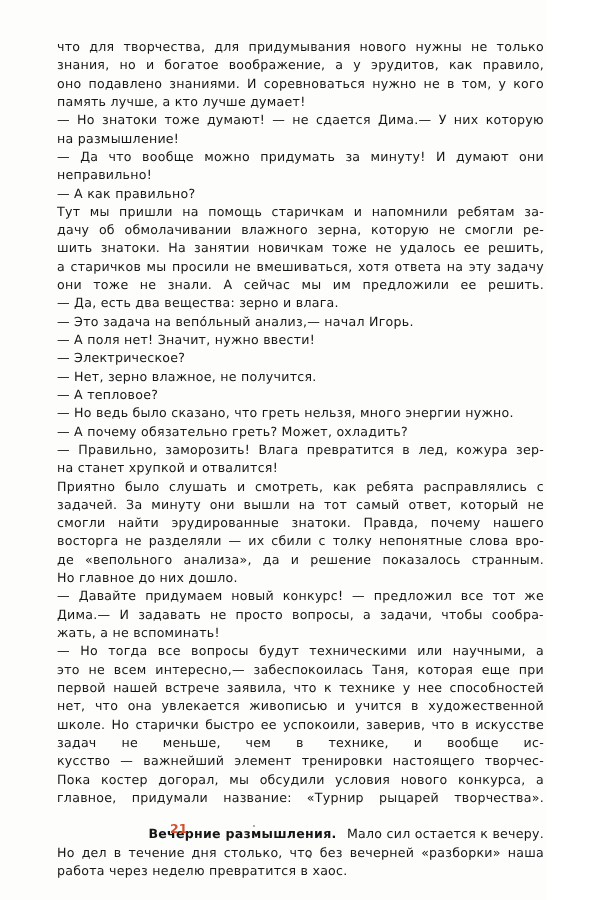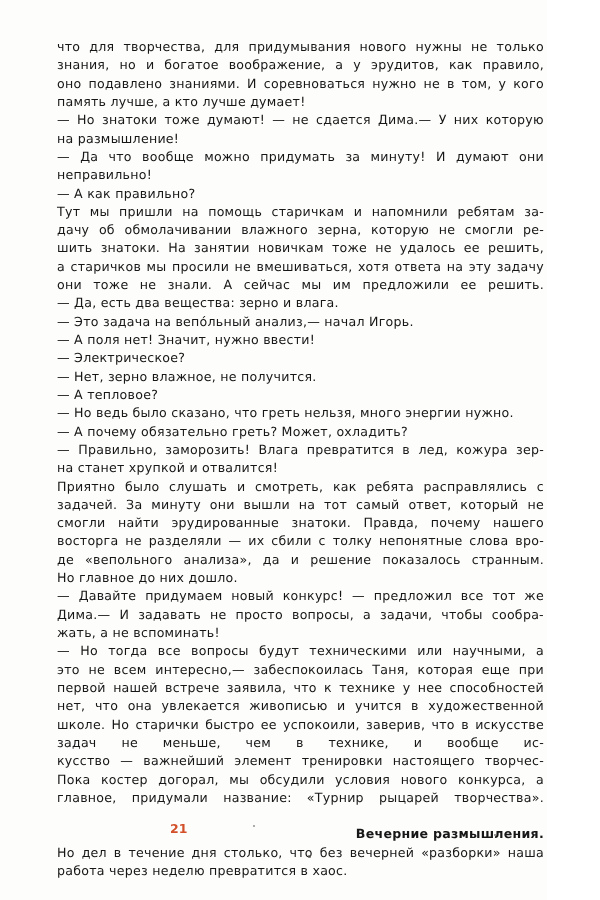--- a/index.html
+++ b/index.html
@@ -428,20 +428,21 @@
         <span>рыцарей</span>
         <span>творчества».</span>
       </div>
 
     <div class="line blank"></div>
 
     <div class="line just">
       <span class="indent-head"></span>
         <span style="width:79px;display:inline-block;"></span>
         <span class="bold">Вечерние размышления.</span>
+        <span> Мало сил остается к вечеру.</span>
     </div>
     <div class="line just">
         <span>Но</span>
         <span>дел</span>
         <span>в</span>
         <span>течение</span>
         <span>дня</span>
         <span>столько,</span>
         <span>что</span>
         <span>без</span>

